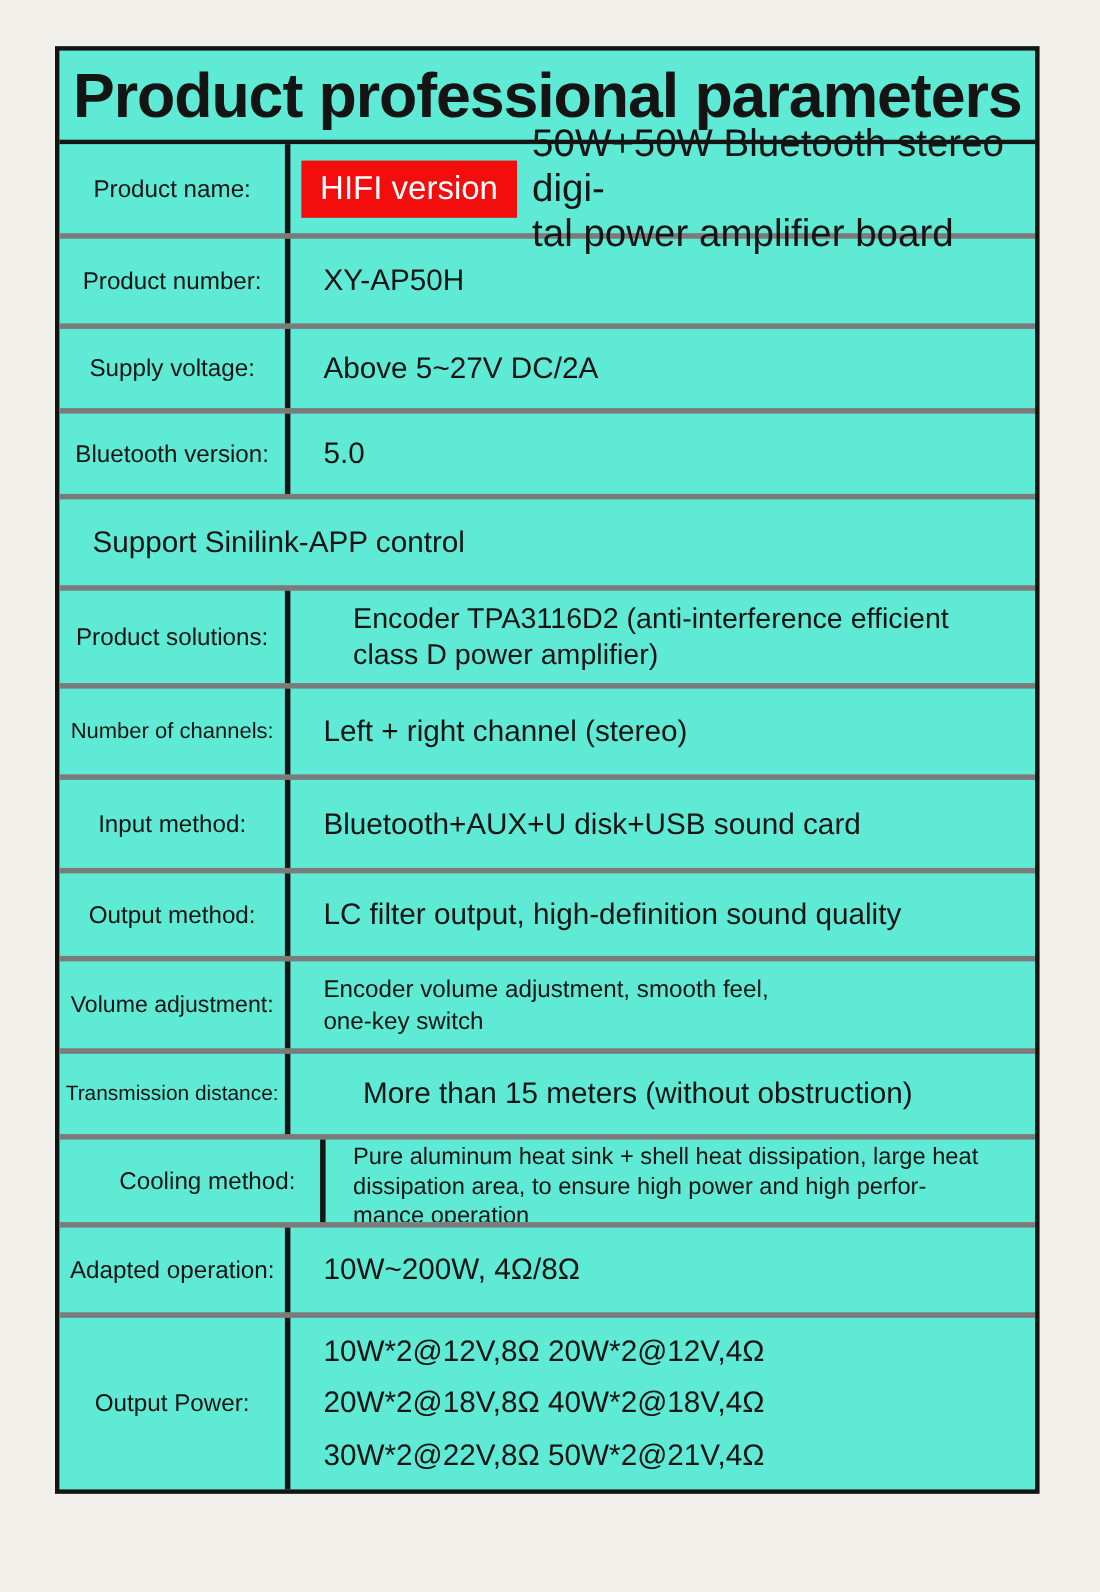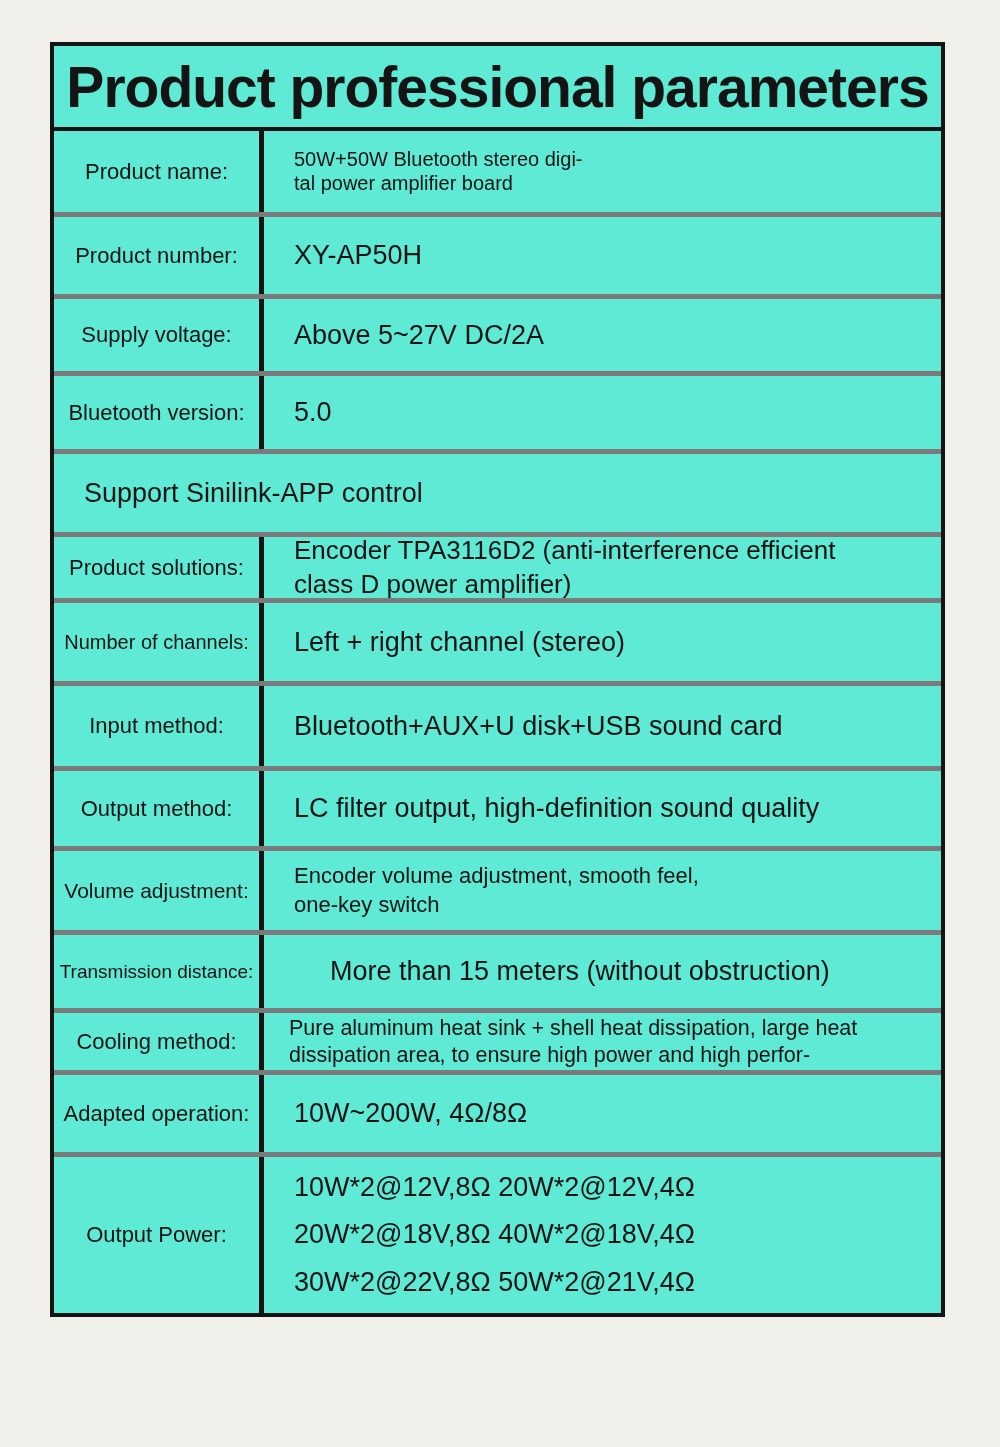--- a/index.html
+++ b/index.html
@@ -49,22 +49,22 @@
   .value-cell{
     flex:1;
     display:flex;align-items:center;
     padding:0 20px 0 30px;
     font-size:27px;
     box-sizing:border-box;
   }
   .preline{white-space:pre-line;}
   
   .r1{height:86px;}  .r2{height:82px;}  .r3{height:77px;}  .r4{height:78px;}
-  .r5{height:83px;}  .r6{height:66px;}  .r7{height:83px;}  .r8{height:85px;}
-  .r9{height:80px;}  .r10{height:84px;} .r11{height:78px;gap:36px;} .r12{height:62px;}
+  .r5{height:83px;}  .r6{height:89px;gap:27px;}  .r7{height:83px;}  .r8{height:85px;}
+  .r9{height:80px;}  .r10{height:84px;} .r11{height:78px;gap:36px;} .r12{height:80px;padding-left:32px;}
   .r13{height:82px;} .r14{height:82px;} .r15{height:156px;}
   
   .r7 .label-cell{font-size:20px;}
   .r10 .label-cell{font-size:21px;}
   .r11 .label-cell{font-size:19px;}
   .r12 .label-cell{font-size:22px;}
   .r13 .label-cell{font-size:19.5px;}
   .r6 .value-cell{line-height:1.28;font-size:26px;}
   .r10 .value-cell{line-height:1.3;font-size:22px;}
   .r12 .value-cell{font-size:21.5px;line-height:1.26;padding-left:25px;align-items:flex-start;padding-top:2px;overflow:hidden;}
@@ -77,38 +77,38 @@
   }
   .hifi-badge{
     background:#f30d0d;
     color:#ffffff;
     font-size:30px;
     padding:11px 17px;
     flex:0 0 auto;
     line-height:1;
   }
   .name-text{
-    font-size:20px;
+    font-size:35px;
     line-height:1.18;
     white-space:pre-line;
-    margin-left:20px;
   }
 </style>
 </head>
 <body>
 
 <div class="spec-table">
 
   <div class="title-row">
     <h1>Product professional parameters</h1>
   </div>
 
   <div class="row r1">
     <div class="label-cell">Product name:</div>
     <div class="name-value">
+      <span class="hifi-badge">HIFI version</span>
       <span class="name-text">50W+50W Bluetooth stereo digi-
 tal power amplifier board</span>
     </div>
   </div>
 
   <div class="row r2">
     <div class="label-cell">Product number:</div>
     <div class="value-cell">XY-AP50H</div>
   </div>
 

